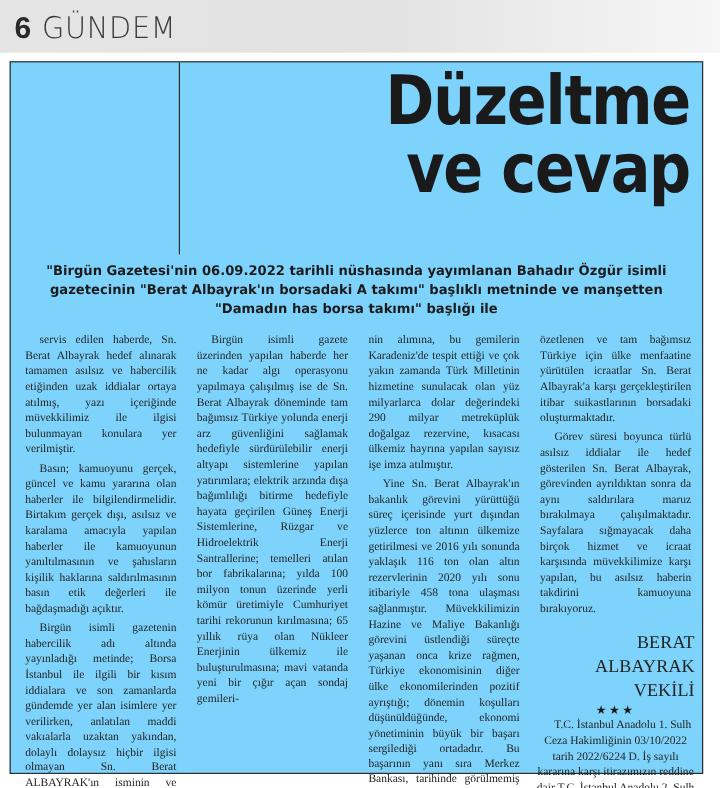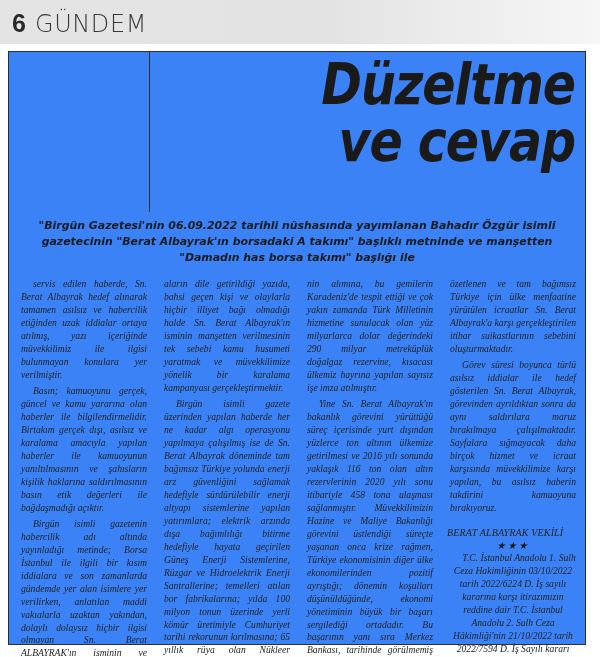--- a/index.html
+++ b/index.html
@@ -55,22 +55,21 @@
 
   
   .article-frame {
     position: absolute;
     left: 8px;
     top: 51px;
     width: 578px;
     height: 594px;
     border: 1.4px solid #2e2e2e;
     box-sizing: border-box;
-    background: #3b82f6;
-    font-style: italic;
+    background: #7dd3fc;
   }
 
   
   .headline-zone {
     position: relative;
     height: 160px;
   }
   .headline-rule {
     position: absolute;
     left: 140px;
@@ -130,23 +129,23 @@
     margin: 3px;
     text-indent: 12px;
   }
   .col p.cont {
     text-indent: 0;
   }
 
   
   .signature {
     margin-top: 11px;
-    text-align: left;
-    font-family: "Liberation Serif", serif;
-    font-size: 10px;
+    text-align: right;
+    font-family: "Liberation Serif", serif;
+    font-size: 15px;
     line-height: 1.35;
     color: #232323;
     letter-spacing: 0.15px;
   }
   .stars {
     text-align: center;
     font-size: 10px;
     letter-spacing: 2px;
     color: #1a1a1a;
     margin: 1px 0 1px 0;
@@ -187,31 +186,30 @@
   <div class="columns">
 
     <div class="col">
       <p>servis edilen haberde, Sn. Berat Albayrak hedef alınarak tamamen asılsız ve habercilik etiğinden uzak iddialar ortaya atılmış, yazı içeriğinde müvekkilimiz ile ilgisi bulunmayan konulara yer verilmiştir.</p>
       <p>Basın; kamuoyunu gerçek, güncel ve kamu yararına olan haberler ile bilgilendirmelidir. Birtakım gerçek dışı, asılsız ve karalama amacıyla yapılan haberler ile kamuoyunun yanıltılmasının ve şahısların kişilik haklarına saldırılmasının basın etik değerleri ile bağdaşmadığı açıktır.</p>
       <p>Birgün isimli gazetenin habercilik adı altında yayınladığı metinde; Borsa İstanbul ile ilgili bir kısım iddialara ve son zamanlarda gündemde yer alan isimlere yer verilirken, anlatılan maddi vakıalarla uzaktan yakından, dolaylı dolaysız hiçbir ilgisi olmayan Sn. Berat ALBAYRAK'ın isminin ve fotoğrafının manşetten verilerek haber yapılmasının iyi niyetli izahı bulunmamaktadır.</p>
 
     </div>
 
     <div class="col">
-      <p class="cont">aların dile getirildiği yazıda, bahsi geçen kişi ve olaylarla hiçbir illiyet bağı olmadığı halde Sn. Berat Albayrak'ın isminin manşetten verilmesinin tek sebebi kamu husumeti yaratmak ve müvekkilimize yönelik bir karalama kampanyası gerçekleştirmektir.</p>
       <p>Birgün isimli gazete üzerinden yapılan haberde her ne kadar algı operasyonu yapılmaya çalışılmış ise de Sn. Berat Albayrak döneminde tam bağımsız Türkiye yolunda enerji arz güvenliğini sağlamak hedefiyle sürdürülebilir enerji altyapı sistemlerine yapılan yatırımlara; elektrik arzında dışa bağımlılığı bitirme hedefiyle hayata geçirilen Güneş Enerji Sistemlerine, Rüzgar ve Hidroelektrik Enerji Santrallerine; temelleri atılan bor fabrikalarına; yılda 100 milyon tonun üzerinde yerli kömür üretimiyle Cumhuriyet tarihi rekorunun kırılmasına; 65 yıllık rüya olan Nükleer Enerjinin ülkemiz ile buluşturulmasına; mavi vatanda yeni bir çığır açan sondaj gemileri-</p>
     </div>
 
     <div class="col">
       <p class="cont">nin alımına, bu gemilerin Karadeniz'de tespit ettiği ve çok yakın zamanda Türk Milletinin hizmetine sunulacak olan yüz milyarlarca dolar değerindeki 290 milyar metreküplük doğalgaz rezervine, kısacası ülkemiz hayrına yapılan sayısız işe imza atılmıştır.</p>
       <p>Yine Sn. Berat Albayrak'ın bakanlık görevini yürüttüğü süreç içerisinde yurt dışından yüzlerce ton altının ülkemize getirilmesi ve 2016 yılı sonunda yaklaşık 116 ton olan altın rezervlerinin 2020 yılı sonu itibariyle 458 tona ulaşması sağlanmıştır. Müvekkilimizin Hazine ve Maliye Bakanlığı görevini üstlendiği süreçte yaşanan onca krize rağmen, Türkiye ekonomisinin diğer ülke ekonomilerinden pozitif ayrıştığı; dönemin koşulları düşünüldüğünde, ekonomi yönetiminin büyük bir başarı sergilediği ortadadır. Bu başarının yanı sıra Merkez Bankası, tarihinde görülmemiş bir şekilde toplam 165 milyar TL'nin üzerinde kâr elde ederek rekor kırmıştır. Yukarıda</p>
     </div>
 
     <div class="col">
-      <p class="cont">özetlenen ve tam bağımsız Türkiye için ülke menfaatine yürütülen icraatlar Sn. Berat Albayrak'a karşı gerçekleştirilen itibar suikastlarının sebebini oluşturmaktadır.</p>
+      <p class="cont">özetlenen ve tam bağımsız Türkiye için ülke menfaatine yürütülen icraatlar Sn. Berat Albayrak'a karşı gerçekleştirilen itibar suikastlarının borsadaki oluşturmaktadır.</p>
       <p>Görev süresi boyunca türlü asılsız iddialar ile hedef gösterilen Sn. Berat Albayrak, görevinden ayrıldıktan sonra da aynı saldırılara maruz bırakılmaya çalışılmaktadır. Sayfalara sığmayacak daha birçok hizmet ve icraat karşısında müvekkilimize karşı yapılan, bu asılsız haberin takdirini kamuoyuna bırakıyoruz.</p>
 
       <div class="signature">
         <div>BERAT ALBAYRAK VEKİLİ</div>
       </div>
       <div class="stars">★★★</div>
       <div class="court-note">
         <p>T.C. İstanbul Anadolu 1. Sulh Ceza Hakimliğinin 03/10/2022 tarih 2022/6224 D. İş sayılı kararına karşı itirazımızın reddine dair T.C. İstanbul Anadolu 2. Sulh Ceza Hâkimliği'nin 21/10/2022 tarih 2022/7594 D. İş Sayılı kararı gereğince yayınladığımız Düzeltme ve Cevap'tır.</p>
       </div>
     </div>

